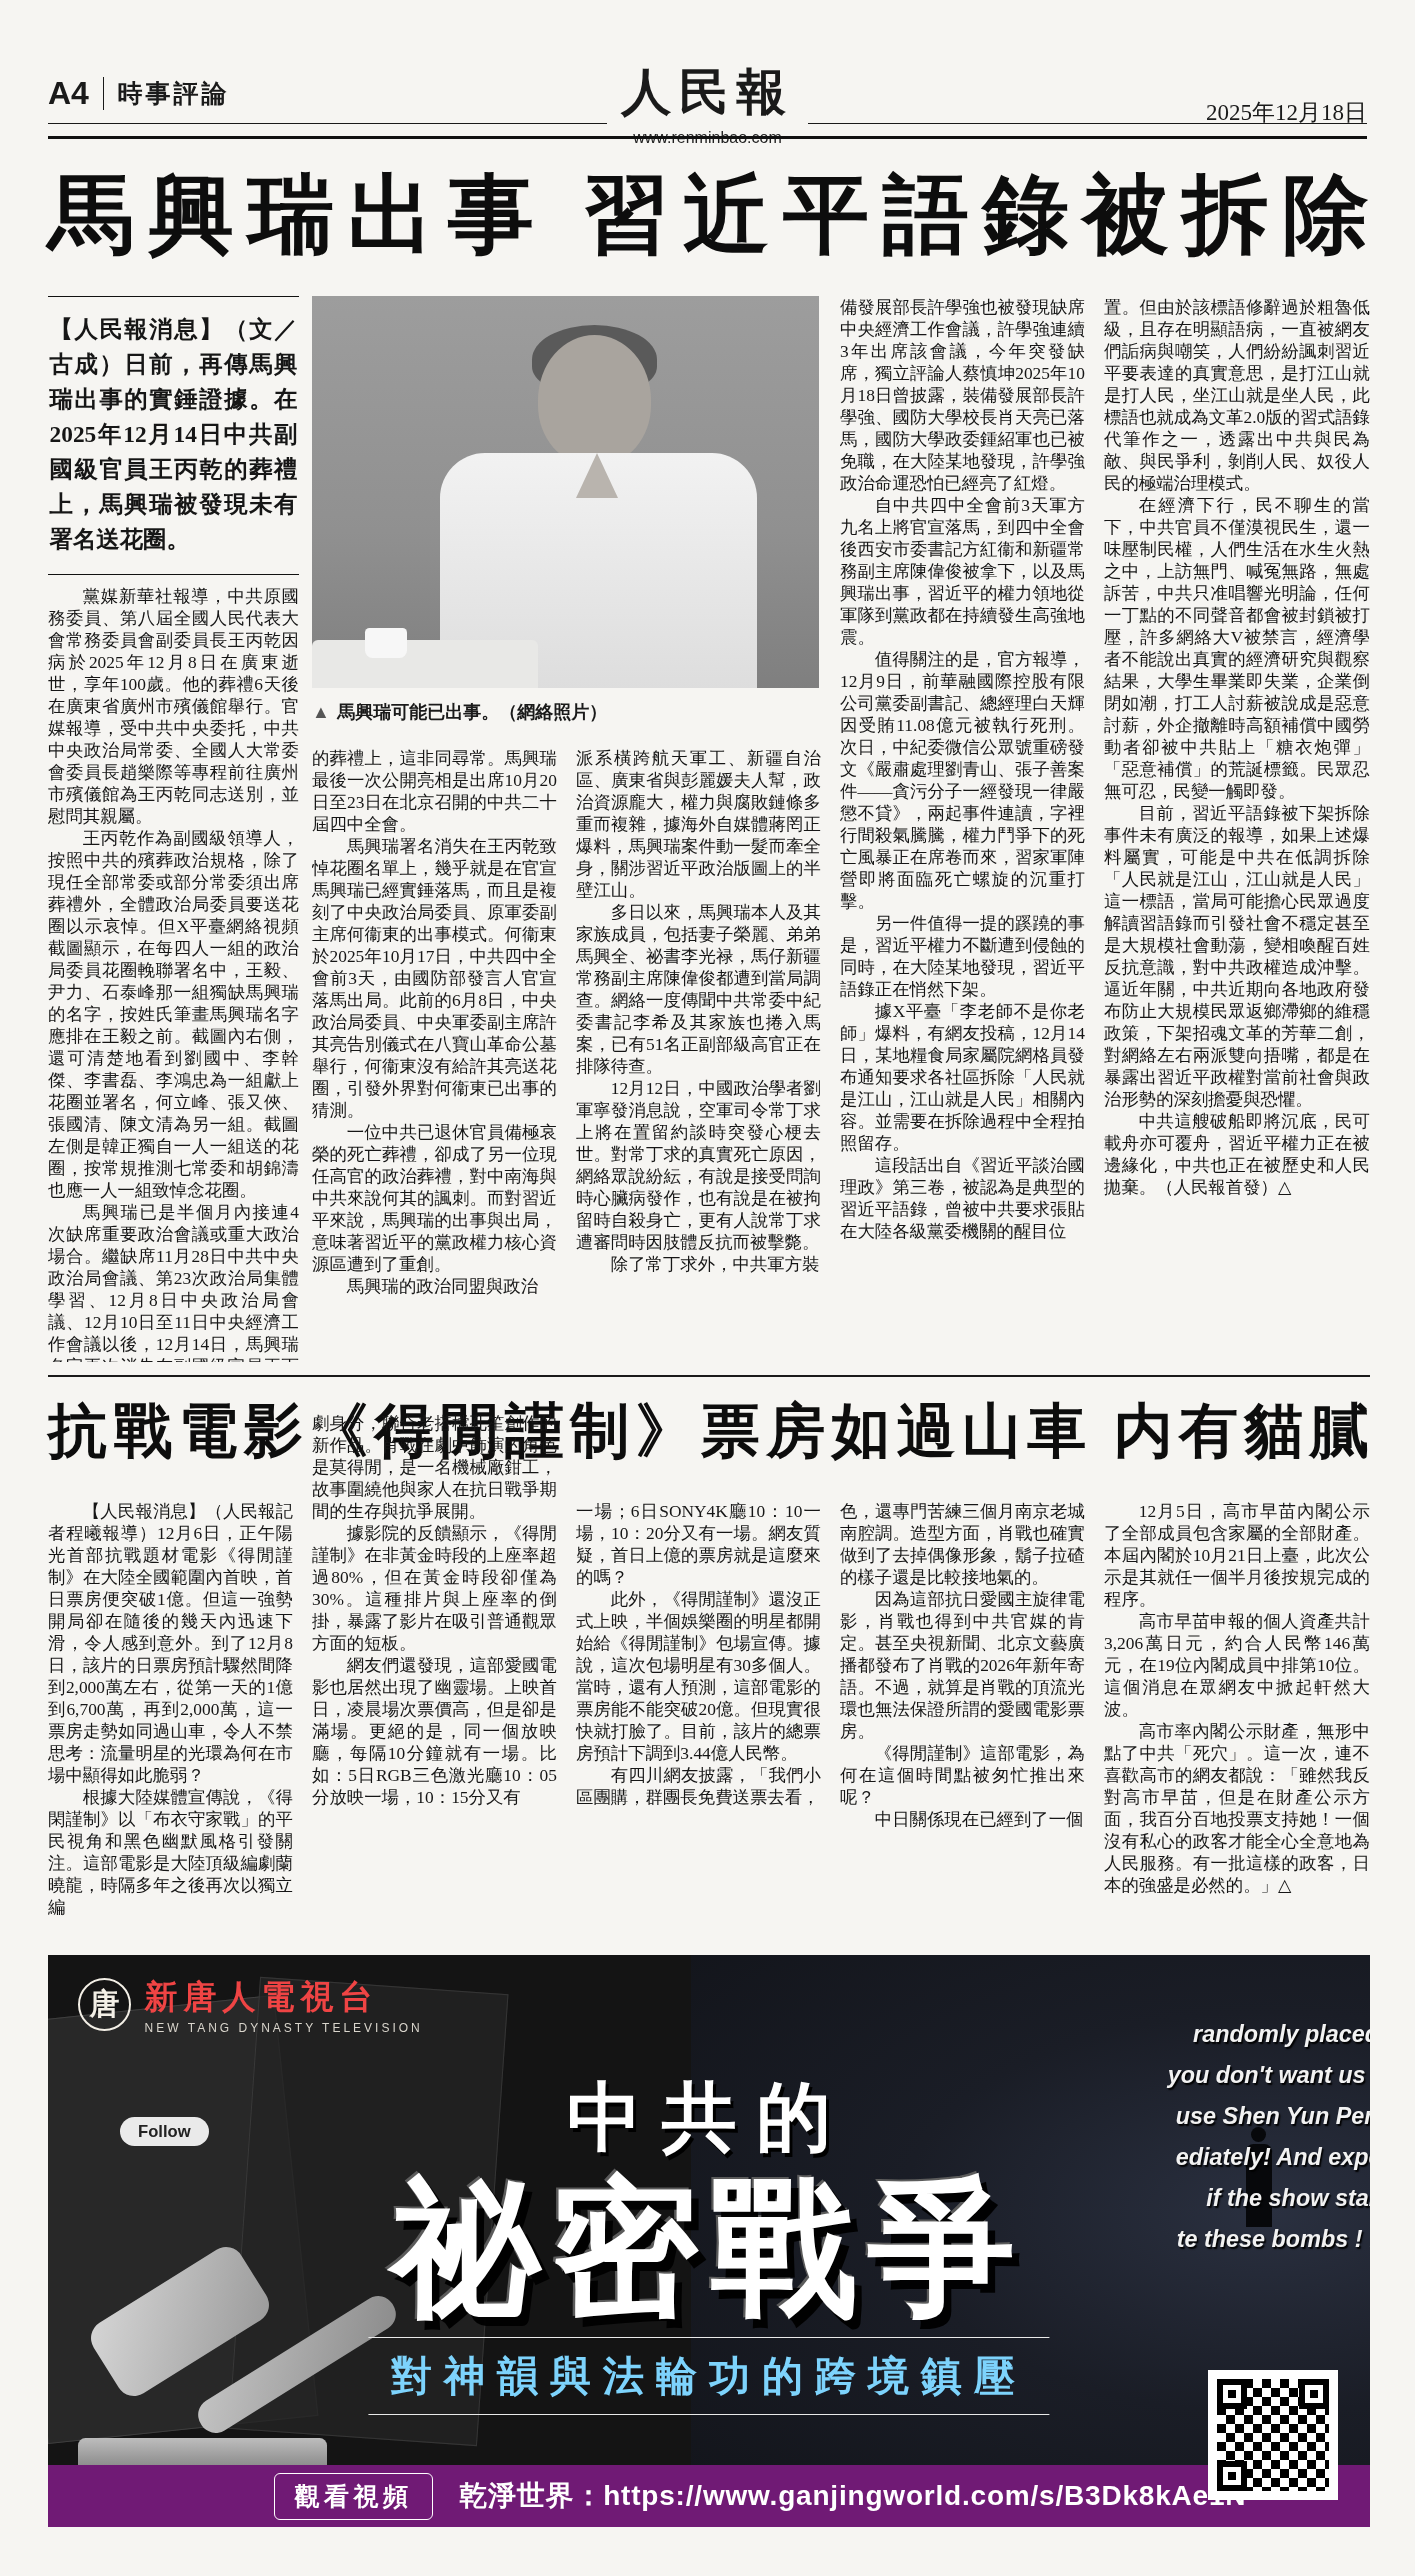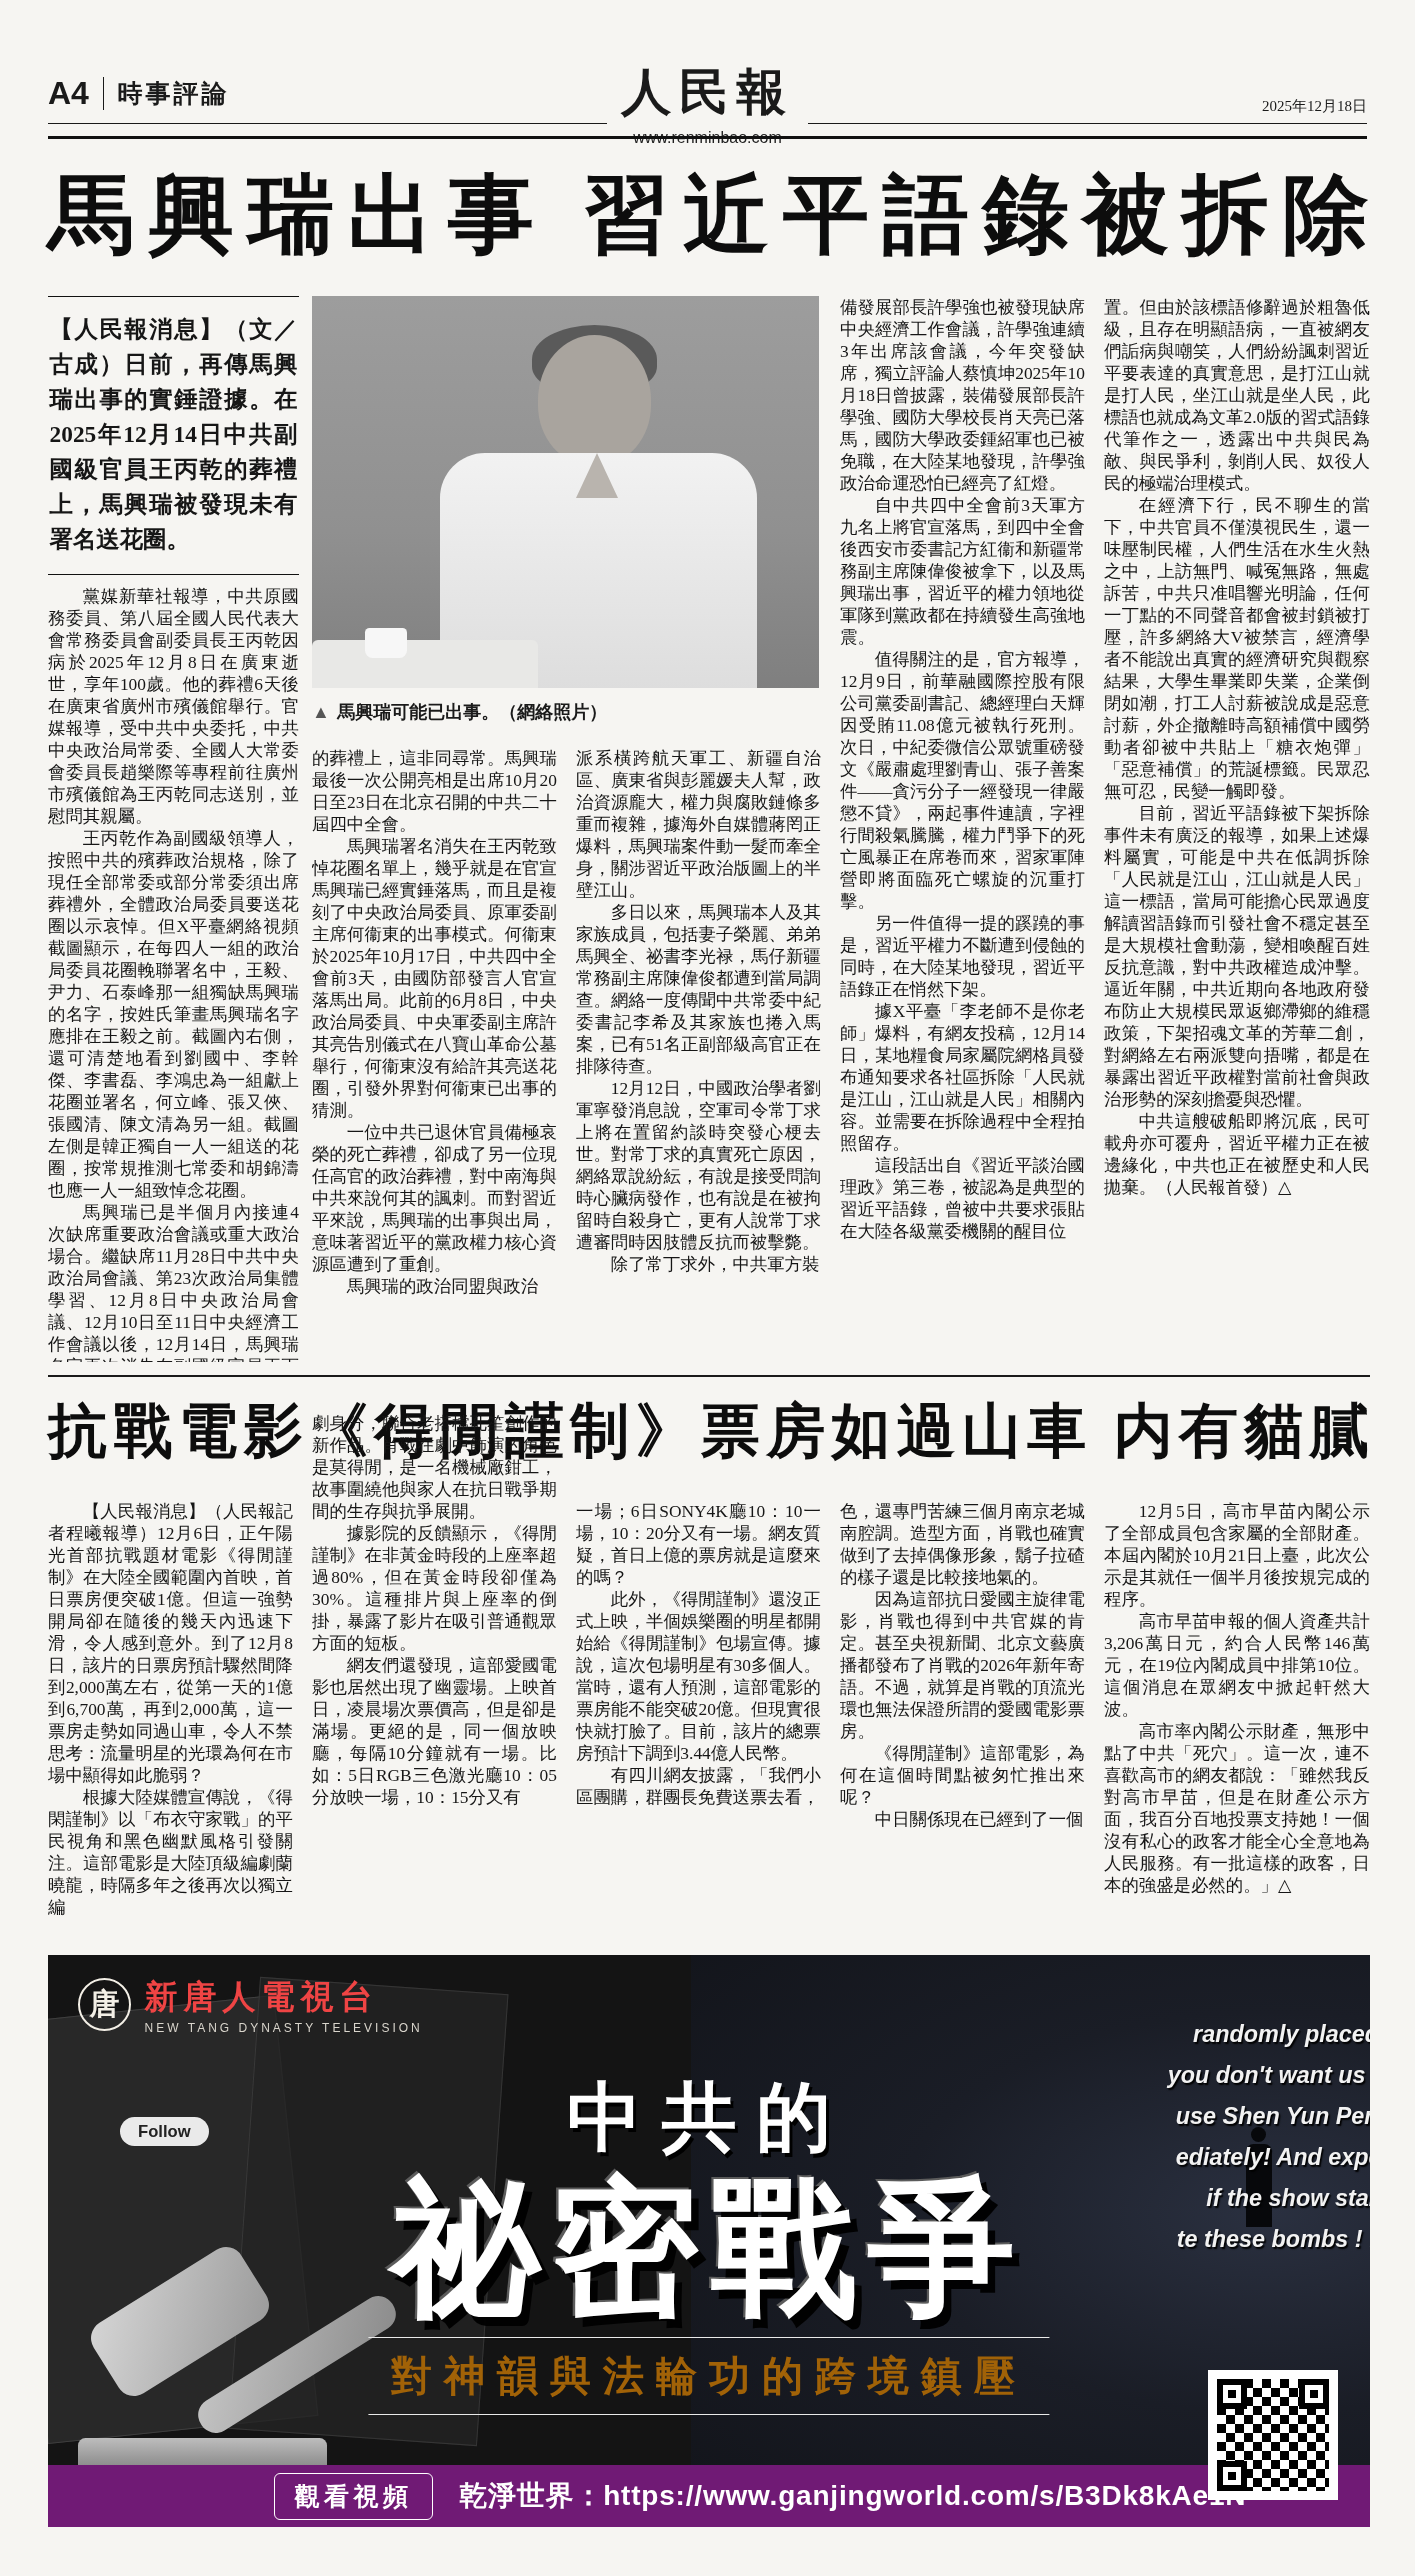--- a/index.html
+++ b/index.html
@@ -12,21 +12,21 @@
   .abs { position:absolute; }
 
   
   #hdr-left { left:48px; top:75px; display:flex; align-items:center; gap:13.6px; }
   #page-tag { font-size:32px; font-weight:bold; font-family:"Liberation Sans","DejaVu Sans",sans-serif; }
   #hdr-vr { width:1.5px; height:33px; background:#1a1a1a; }
   #section-title { font-size:25px; font-weight:bold; letter-spacing:3px; }
   #masthead { left:0; right:0; top:59px; text-align:center; }
   #masthead-title { font-size:50px; font-weight:bold; letter-spacing:7.5px; }
   #masthead-url { font-size:16px; margin-top:3px; font-family:"Liberation Sans","DejaVu Sans",sans-serif; color:#222; }
-  #hdr-date { right:48px; top:97px; font-size:15px; }
+  #hdr-date { right:48px; top:97px; font-size:23px; }
   .hdr-line { top:123px; height:0.8px; background:#1a1a1a; }
   #hdr-line-l { left:48px; width:559px; }
   #hdr-line-r { right:48px; width:559px; }
   #hdr-rule { left:48px; right:48px; top:136px; height:3px; background:#111; }
 
   
   .headline {
     left:48px; width:1322px; font-weight:bold; color:#0d0d0d;
     text-align:justify; text-align-last:justify; white-space:nowrap; letter-spacing:1.5px;
   }
@@ -84,21 +84,21 @@
   #ad-logo .en { font-size:12px; letter-spacing:3px; color:#d9d5cc; margin-top:1.5px; }
   #follow-chip { position:absolute; left:72px; top:162px; background:#fff; color:#222; font-size:16.6px; font-weight:bold;
                  border-radius:15px; padding:4.5px 18px; opacity:.9; }
   #ad-title-top { position:absolute; left:0; width:100%; top:113px; text-align:center; font-size:75px; font-weight:bold;
                   letter-spacing:19.6px; color:#ffffff; font-family:"Liberation Serif","DejaVu Serif",serif;
                   text-shadow:3px 3.8px 0 #000; }
   #ad-title-main { position:absolute; left:0; width:100%; top:195px; text-align:center; font-size:148px; font-weight:bold;
                    letter-spacing:10.6px; color:#ffffff; font-family:"Liberation Serif","DejaVu Serif",serif;
                    text-shadow:7.5px 9px 0 rgba(0,0,0,.95), -2.3px -2.3px 0 #5b5b5b; }
   #ad-subtitle { position:absolute; left:50%; transform:translateX(-50%); top:382px; font-size:41px; font-weight:bold;
-                 letter-spacing:12px; color:#a16207; padding:10.6px 22.6px; border-top:1.5px solid #e9e9e9; border-bottom:1.5px solid #e9e9e9;
+                 letter-spacing:12px; color:#7dd3fc; padding:10.6px 22.6px; border-top:1.5px solid #e9e9e9; border-bottom:1.5px solid #e9e9e9;
                  font-family:"Liberation Serif","DejaVu Serif",serif; white-space:nowrap; }
   #ad-english { position:absolute; right:-19.6px; top:59px; text-align:right; font-size:23.4px; font-style:italic;
                 font-weight:bold; color:#f2f2f2; line-height:41px; text-shadow:1.5px 1.5px 1.5px #000; }
   #ad-english div { white-space:nowrap; }
   #ad-footer { position:absolute; left:0; bottom:0; width:100%; height:62px; background:#701a75;
                display:flex; align-items:center; gap:26px; padding-left:226px; }
   #ad-cta { border:1.5px solid #fff; border-radius:6px; padding:6px 19.6px; font-size:25px; font-weight:bold; letter-spacing:4.5px;
             font-family:"Liberation Serif","DejaVu Serif",serif; }
   #ad-url { font-size:28px; font-weight:bold; letter-spacing:0.8px; }
   #qr { position:absolute; right:32px; bottom:27px; width:130px; height:130px; background:#fff; padding:9px; }

